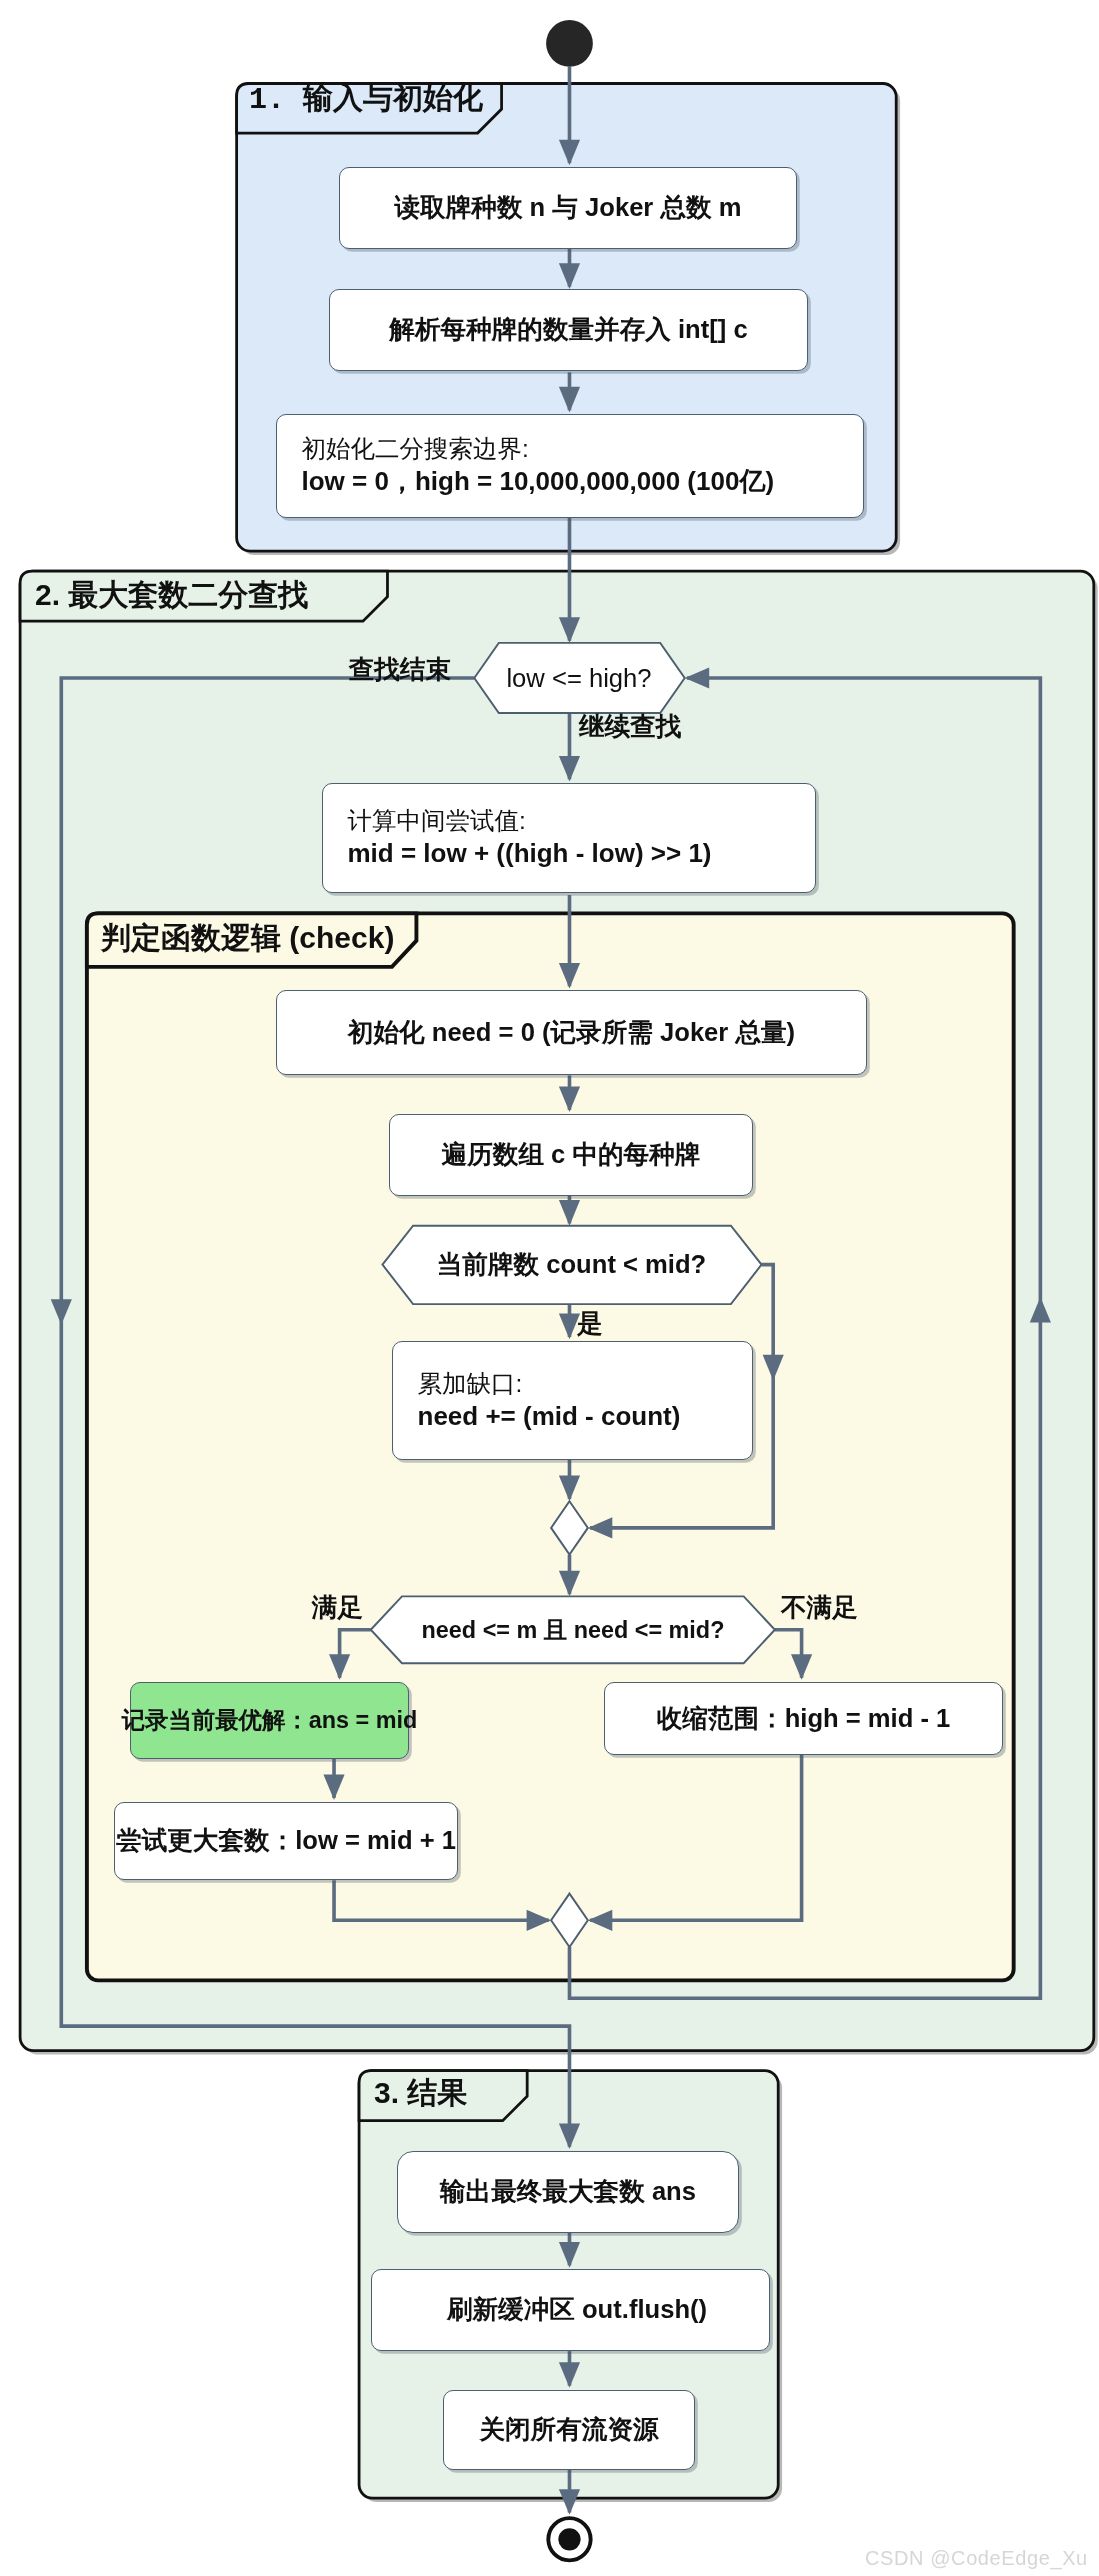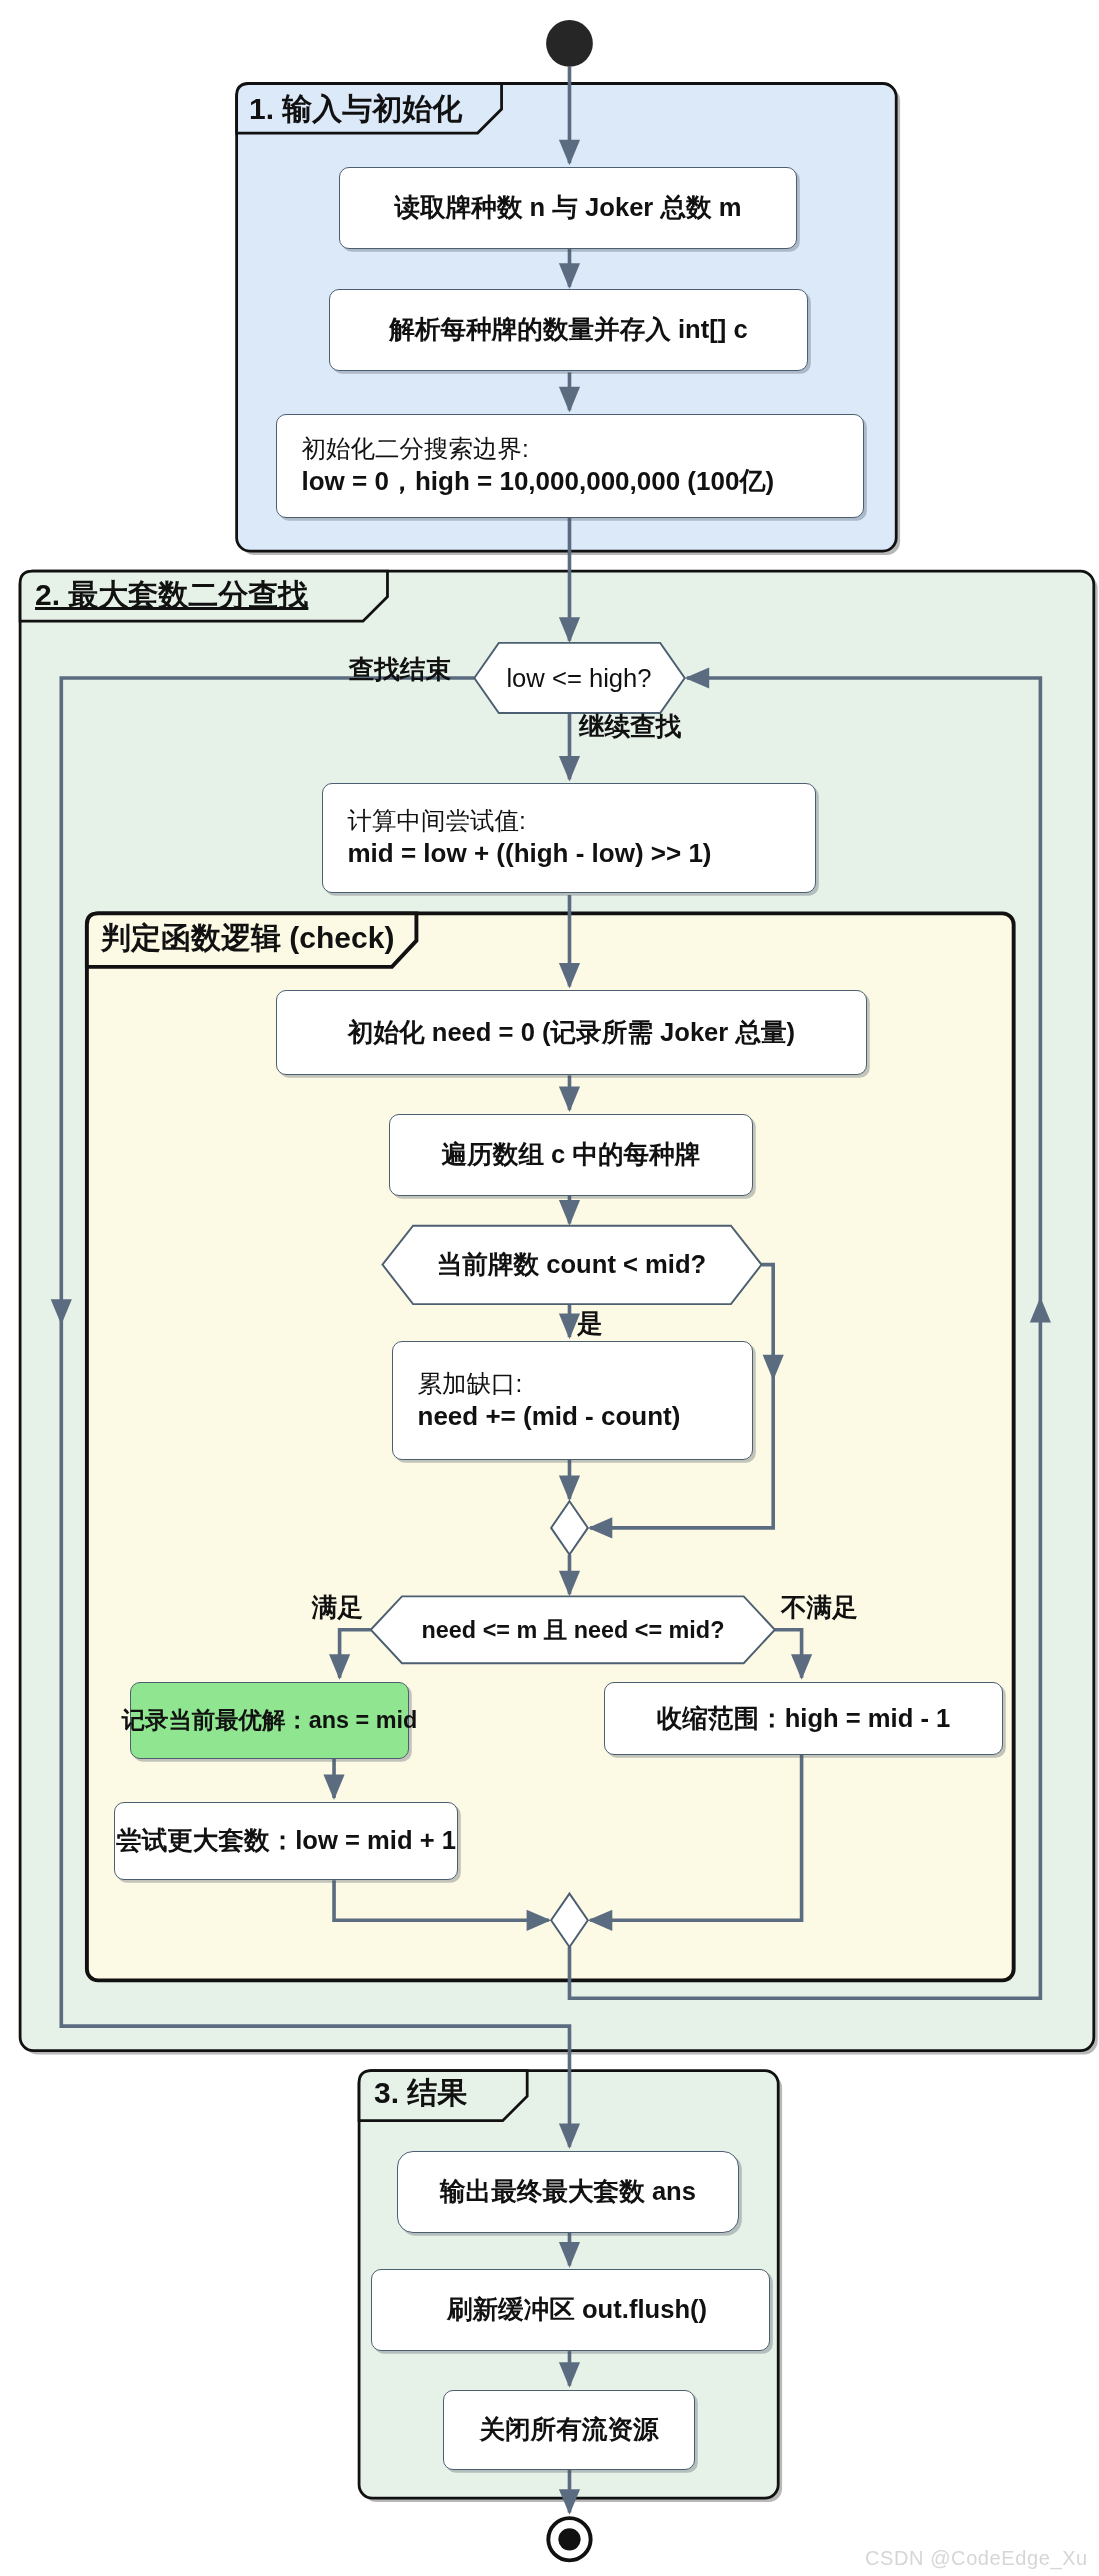--- a/index.html
+++ b/index.html
@@ -124,22 +124,22 @@
     <polygon class="dia" points="1023,2697 1056,2745 1023,2793 990,2745"></polygon>
     <polygon class="dia" points="1023,3402 1056,3450 1023,3498 990,3450"></polygon>
 
     <circle cx="1023" cy="78" r="42" fill="#262626"></circle>
     <g>
       <circle cx="1023" cy="4562" r="38" fill="#ffffff" stroke="#111111" stroke-width="7"></circle>
       <circle cx="1023" cy="4562" r="20" fill="#111111"></circle>
     </g>
   </svg>
 
-  <div class="ptitle" style="left:249px;top:92px;">1. 输入与初始化</div>
-  <div class="ptitle" style="left:35px;top:578px;text-decoration:underline;">2. 最大套数二分查找</div>
+  <div class="ptitle" style="left:249px;top:84px;font-family:Liberation Mono, monospace;">1. 输入与初始化</div>
+  <div class="ptitle" style="left:35px;top:578px;">2. 最大套数二分查找</div>
   <div class="ptitle" style="left:101px;top:921px;">判定函数逻辑 (check)</div>
   <div class="ptitle" style="left:374px;top:2076px;">3. 结果</div>
 
   <div class="box center" style="left:339px;top:167px;width:458px;height:82px;">
     <span class="single">读取牌种数 n 与 Joker 总数 m</span>
   </div>
   <div class="box center" style="left:329px;top:289px;width:479px;height:82px;">
     <span class="single">解析每种牌的数量并存入 int[] c</span>
   </div>
   <div class="box left" style="left:276px;top:414px;width:588px;height:104px;">

